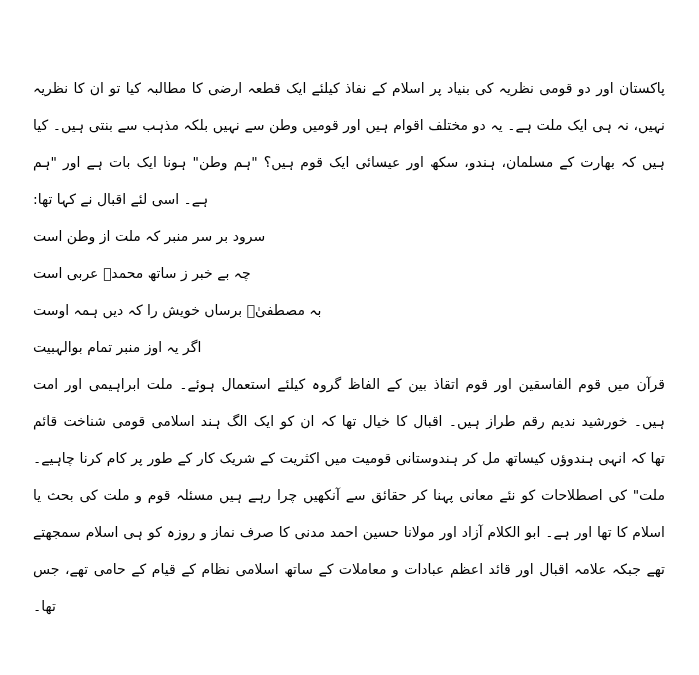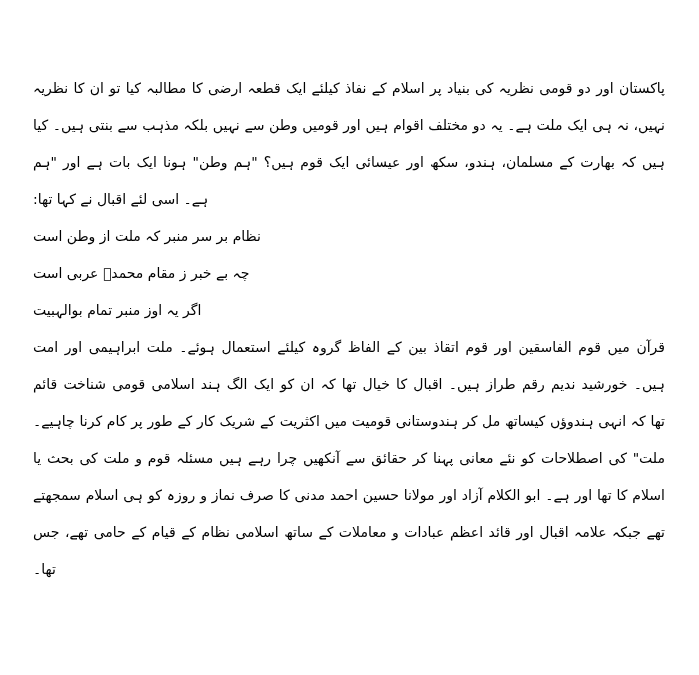--- a/index.html
+++ b/index.html
@@ -51,22 +51,23 @@
 <body>
 
 <div class="page">
   <div class="text-block">
 
     <p class="line full">پاکستان اور دو قومی نظریہ کی بنیاد پر اسلام کے نفاذ کیلئے ایک قطعہ ارضی کا مطالبہ کیا تو ان کا نظریہ تھا کہ مسلمان اور ہندو ایک قوم</p>
     <p class="line full">نہیں، نہ ہی ایک ملت ہے۔ یہ دو مختلف اقوام ہیں اور قومیں وطن سے نہیں بلکہ مذہب سے بنتی ہیں۔ کیا آج بھی ہم یہ کہہ سکتے</p>
     <p class="line full">ہیں کہ بھارت کے مسلمان، ہندو، سکھ اور عیسائی ایک قوم ہیں؟ "ہم وطن" ہونا ایک بات ہے اور "ہم قوم" ہونا دوسری بات</p>
     <p class="line end">ہے۔ اسی لئے اقبال نے کہا تھا:</p>
 
-    <p class="line end">نظام بر سر منبر کہ ملت از وطن است</p>
-    <p class="line end">چہ بے خبر ز مقام محمدؐ عربی است</p>
+    <p class="line end">سرود بر سر منبر کہ ملت از وطن است</p>
+    <p class="line end">چہ بے خبر ز ساتھ محمدؐ عربی است</p>
+    <p class="line end">بہ مصطفیٰؐ برساں خویش را کہ دیں ہمہ اوست</p>
     <p class="line end">اگر یہ اوز منبر تمام بوالہبیت</p>
 
     <p class="line full">قرآن میں قوم الفاسقین اور قوم اتقاذ بین کے الفاظ گروہ کیلئے استعمال ہوئے۔ ملت ابراہیمی اور امت محمدیہؐ کی اصلاحات بھی موجود</p>
     <p class="line full">ہیں۔ خورشید ندیم رقم طراز ہیں۔ اقبال کا خیال تھا کہ ان کو ایک الگ ہند اسلامی قومی شناخت قائم کرنی چاہیے۔ مولانا مدنی کا خیال</p>
     <p class="line full">تھا کہ انہی ہندوؤں کیساتھ مل کر ہندوستانی قومیت میں اکثریت کے شریک کار کے طور پر کام کرنا چاہیے۔ ڈاکٹر صاحب "قوم اور</p>
     <p class="line full">ملت" کی اصطلاحات کو نئے معانی پہنا کر حقائق سے آنکھیں چرا رہے ہیں مسئلہ قوم و ملت کی بحث یا ابہام نہیں مسئلہ قیام نظام</p>
     <p class="line full">اسلام کا تھا اور ہے۔ ابو الکلام آزاد اور مولانا حسین احمد مدنی کا صرف نماز و روزہ کو ہی اسلام سمجھتے تھے اور قیام پاکستان کے مخالف</p>
     <p class="line full">تھے جبکہ علامہ اقبال اور قائد اعظم عبادات و معاملات کے ساتھ اسلامی نظام کے قیام کے حامی تھے، جس کیلئے قیام پاکستان ناگزیر</p>
     <p class="line end">تھا۔</p>
 

